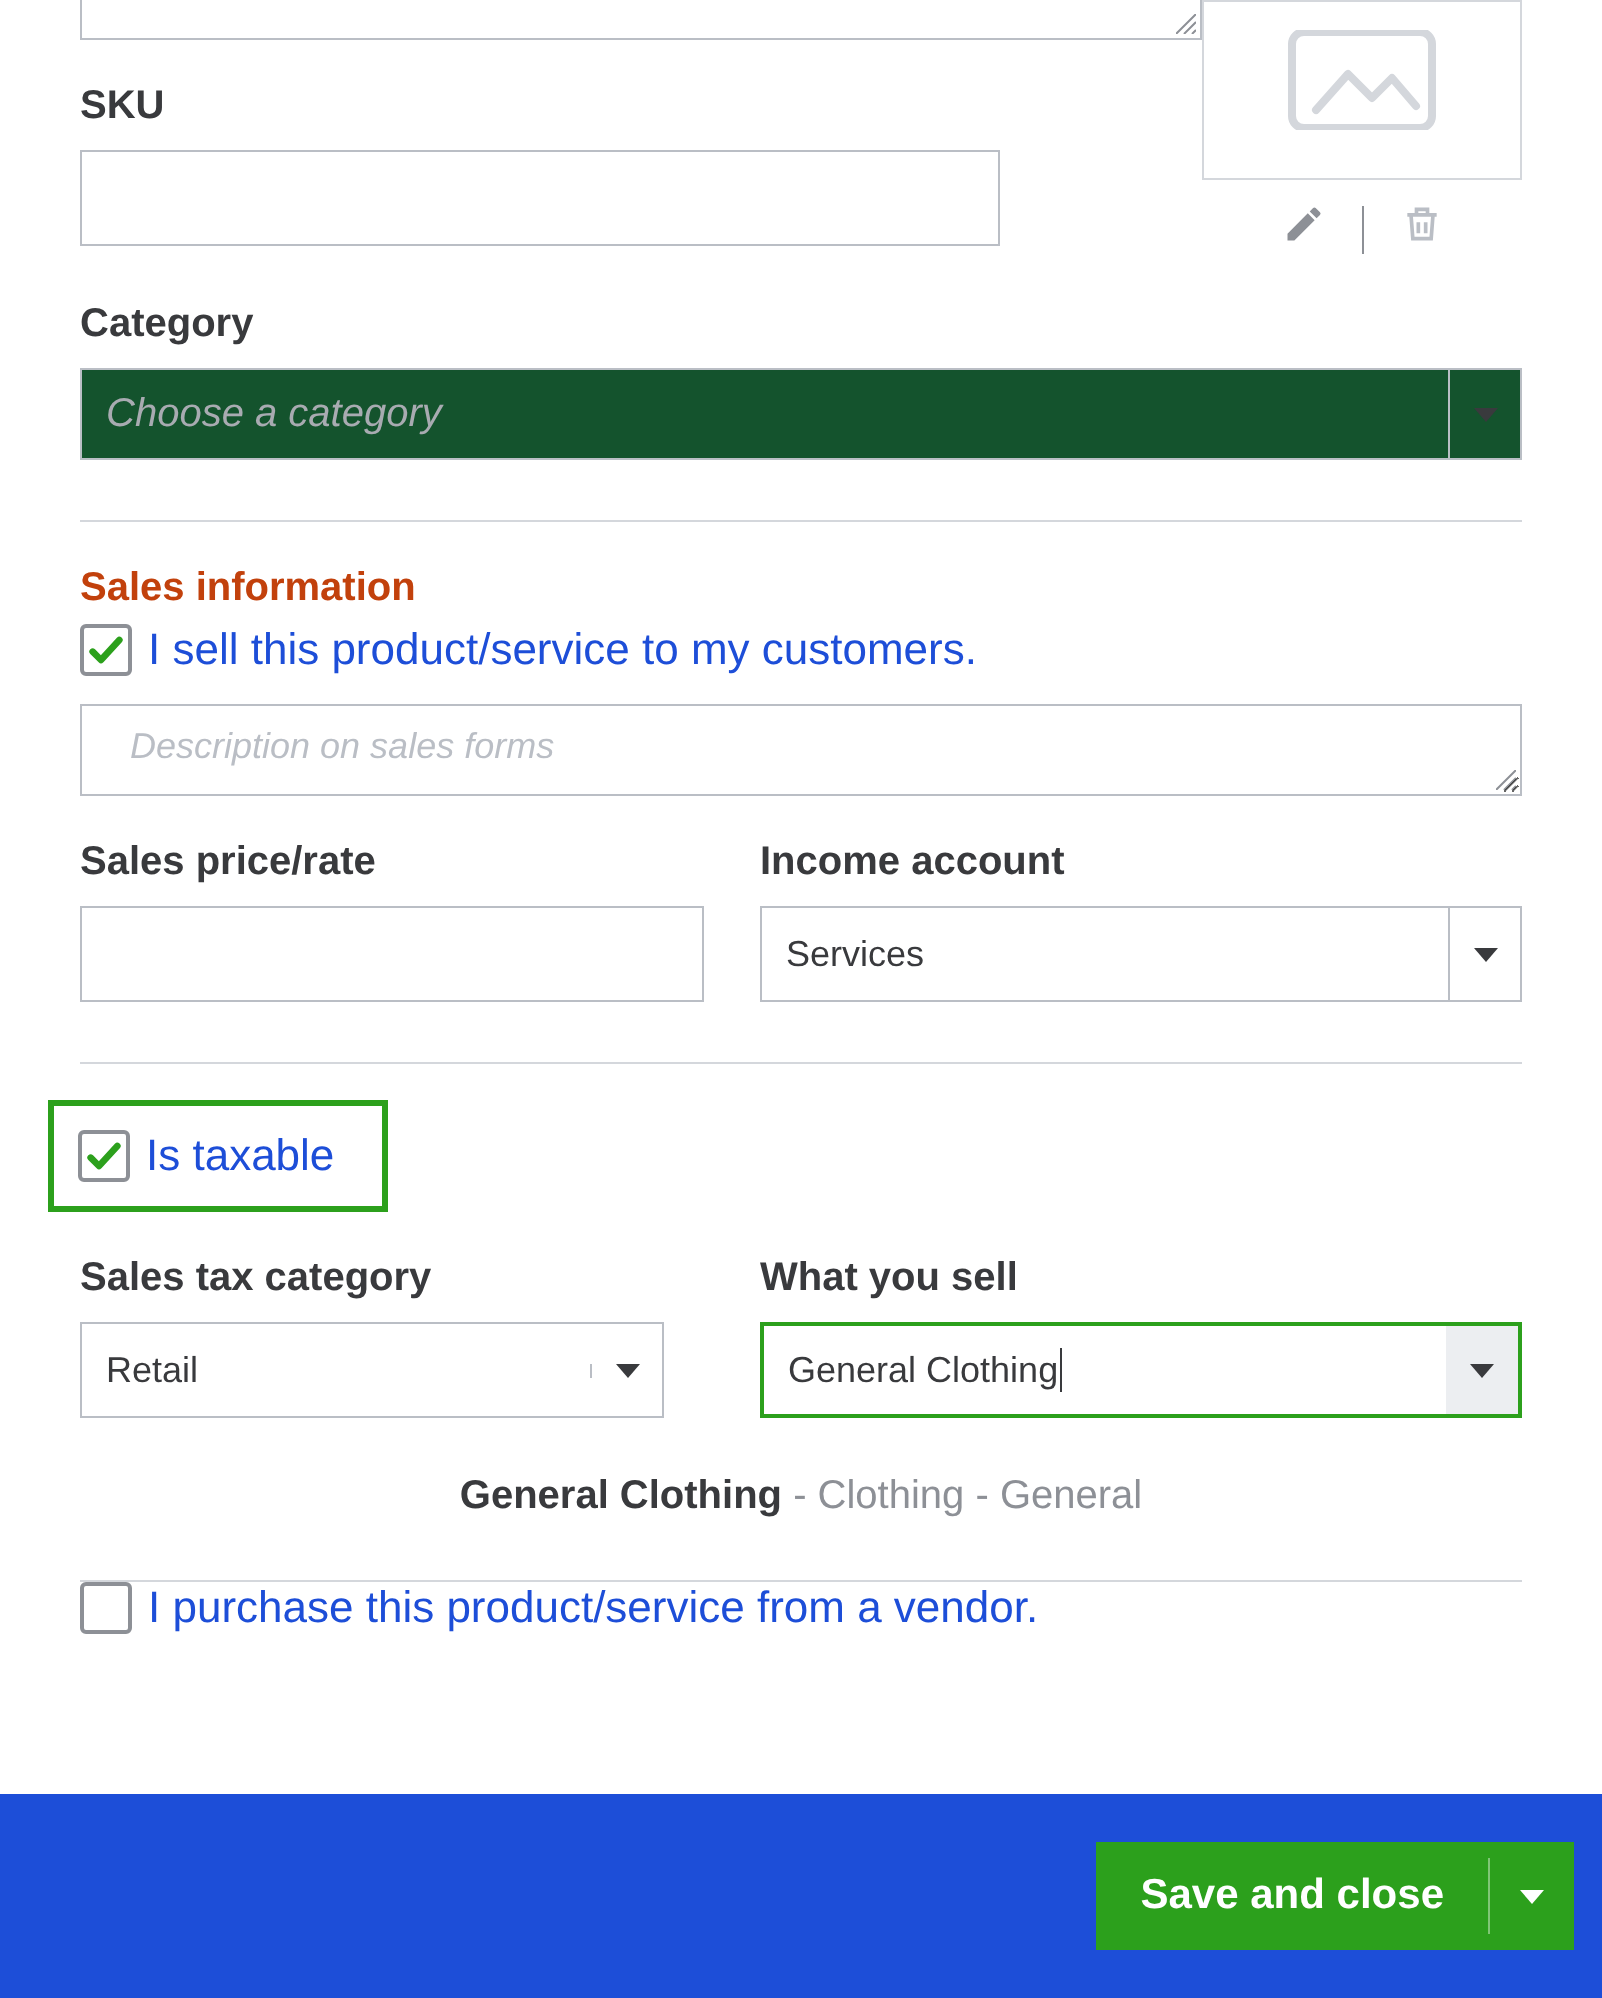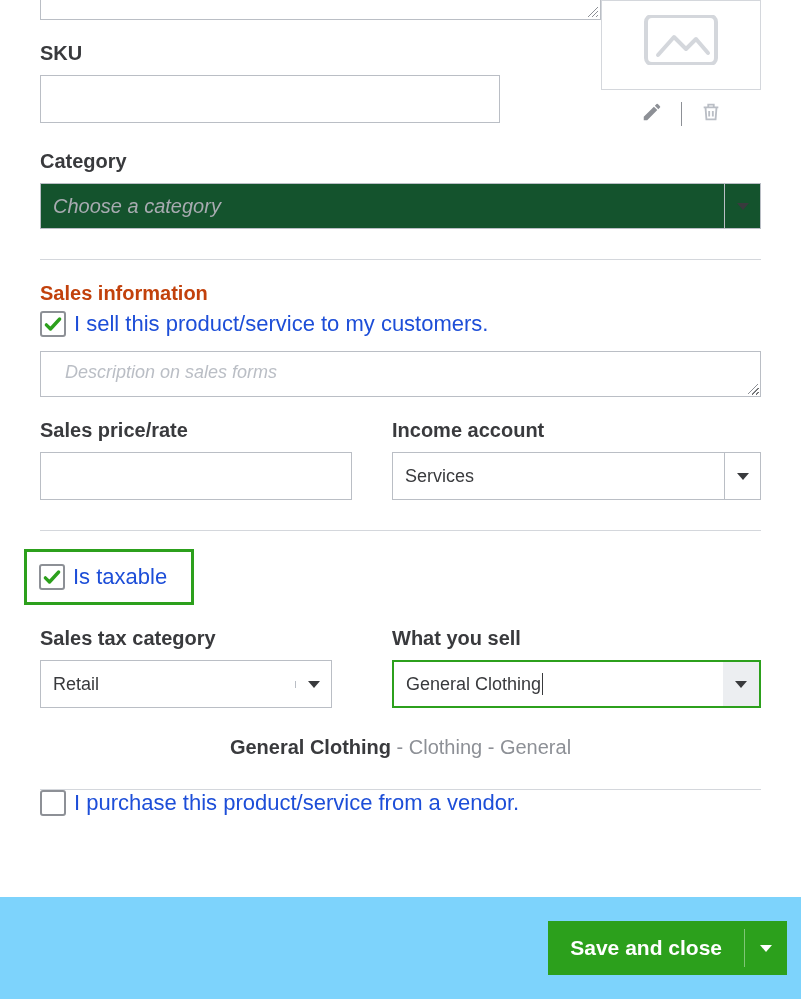--- a/index.html
+++ b/index.html
@@ -46,28 +46,28 @@
     display: flex; border: 1px solid #babec5; height: 48px; min-width: 0;
   }
   .combo.a { width: 292px; align-items: center; }
   .combo.b { width: 100%; }
   .combo .text { flex: 1; padding: 0 12px; display: flex; align-items: center; font-size: 18px; color: #393a3d; }
   .combo .caret-btn { width: 36px; border-left: 1px solid #babec5; display: flex; align-items: center; justify-content: center; }
   .combo.green { border: 2px solid #2ca01c; }
   .combo.green .caret-btn { border-left: none; background: #eceef1; }
   .highlight-box { border: 3px solid #2ca01c; display: inline-block; padding: 12px 24px 12px 12px; margin-left: -16px; }
   .empty-small { width: 312px; height: 48px; border: 1px solid #babec5; background: #fff; }
-  .col2 { display: flex; gap: 40px; }
+  .col2 { display: flex; gap: 28px; }
   .col2 > div { flex: 0 0 auto; }
   .col2 .left { width: 312px; }
   .col2 .right { flex: 1; }
   .taxpath { font-size: 20px; color: #393a3d; margin-top: 28px; text-align: center; }
   .taxpath .muted { color: #8d9096; }
   .divider-taxpath { margin-top: 22px; }
-  .footer-bar { position: absolute; left: 0; right: 0; bottom: 0; height: 102px; background: #7dd3fc; display: flex; align-items: center; justify-content: flex-end; padding-right: 14px; }
+  .footer-bar { position: absolute; left: 0; right: 0; bottom: 0; height: 102px; background: #1d4ed8; display: flex; align-items: center; justify-content: flex-end; padding-right: 14px; }
   .save-btn { display: flex; align-items: stretch; height: 54px; background: #2ca01c; color: #fff; }
   .save-btn .label { display: flex; align-items: center; padding: 0 22px; font-size: 21px; font-weight: 700; margin: 0; color: #fff; }
   .save-btn .sep { width: 1px; background: rgba(255,255,255,0.4); margin: 8px 0; }
   .save-btn .caret-area { width: 42px; display: flex; align-items: center; justify-content: center; }
   .cursor-caret { display: inline-block; width: 1px; height: 22px; background: #393a3d; vertical-align: middle; margin-left: 1px; }
 </style>
 </head>
 <body>
 
 <div class="page">

